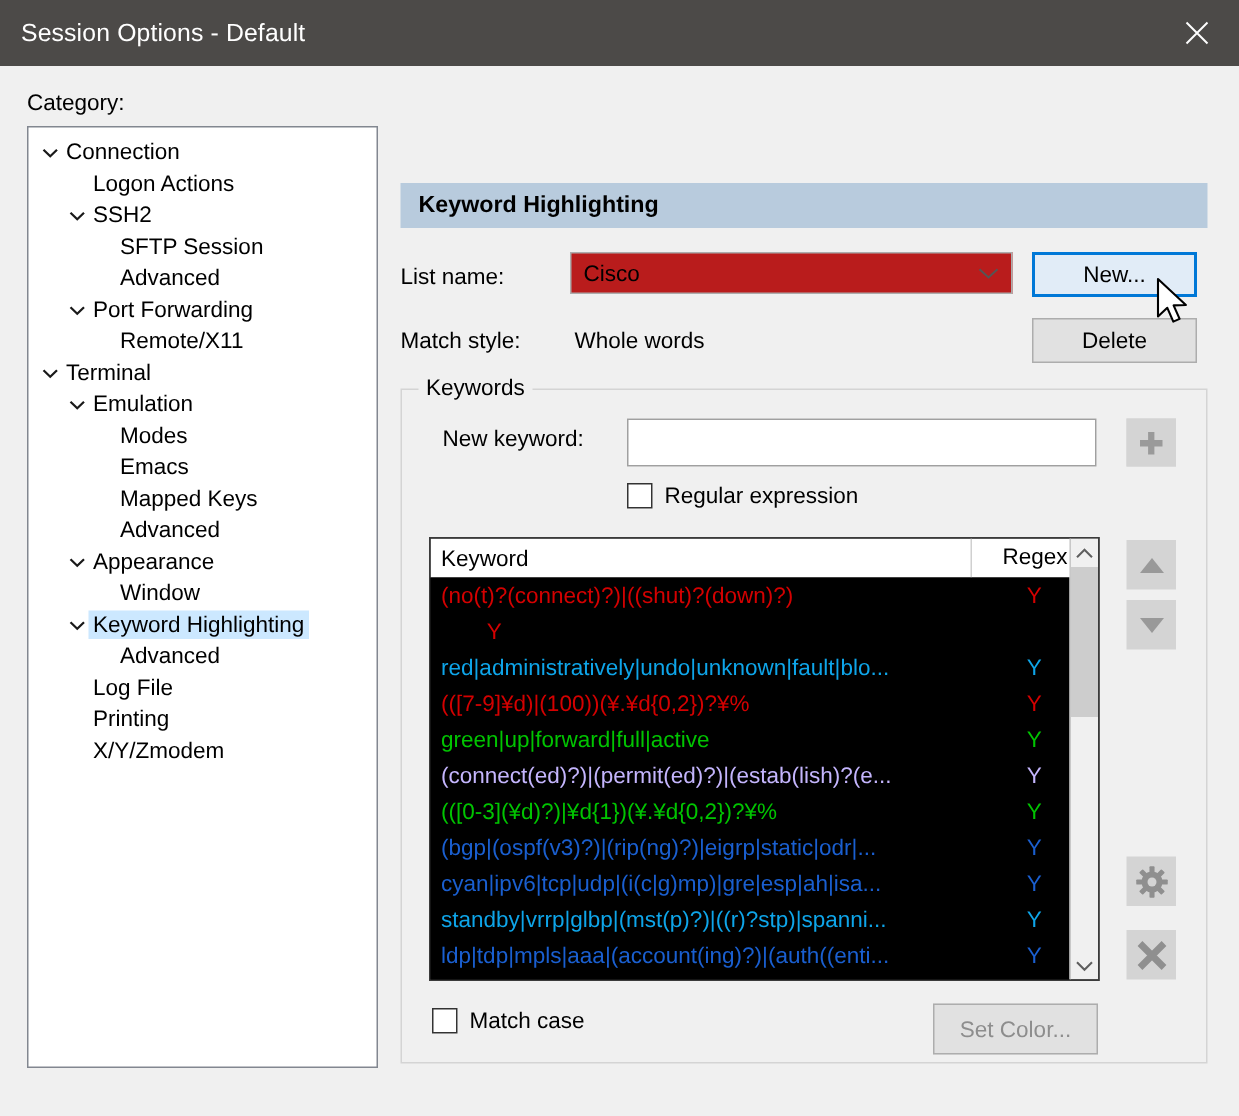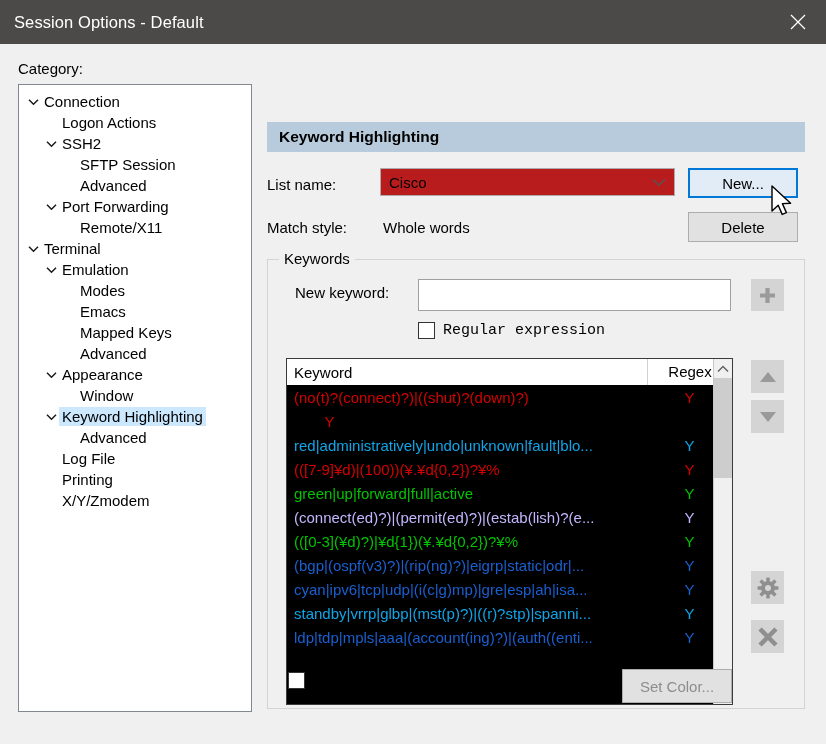--- a/index.html
+++ b/index.html
@@ -191,39 +191,38 @@
   #add-btn {
     left: 751px; top: 235px; width: 33px; height: 32px;
     background: #d4d4d4; border: 1px solid #d4d4d4;
   }
 
   .checkbox-row {
     position: absolute;
     display: flex;
     align-items: center;
     font-size: 15px;
-    font-family: Liberation Mono, monospace;
   }
   #regex-check-row { left: 418px; top: 278px; }
   #matchcase-row { left: 288px; top: 628px; }
   .cbox {
     width: 17px; height: 17px;
     background: #ffffff;
     border: 1px solid #333333;
     box-sizing: border-box;
     margin-right: 8px;
   }
 
   
   .listbox {
     position: absolute;
     left: 286px;
     top: 314px;
     width: 447px;
-    height: 347px;
+    height: 296px;
     border: 1px solid #3b3b3b;
     box-sizing: border-box;
     background: #000000;
     overflow: hidden;
   }
   .list-header {
     display: flex;
     height: 26px;
     background: #ffffff;
     color: #000;

